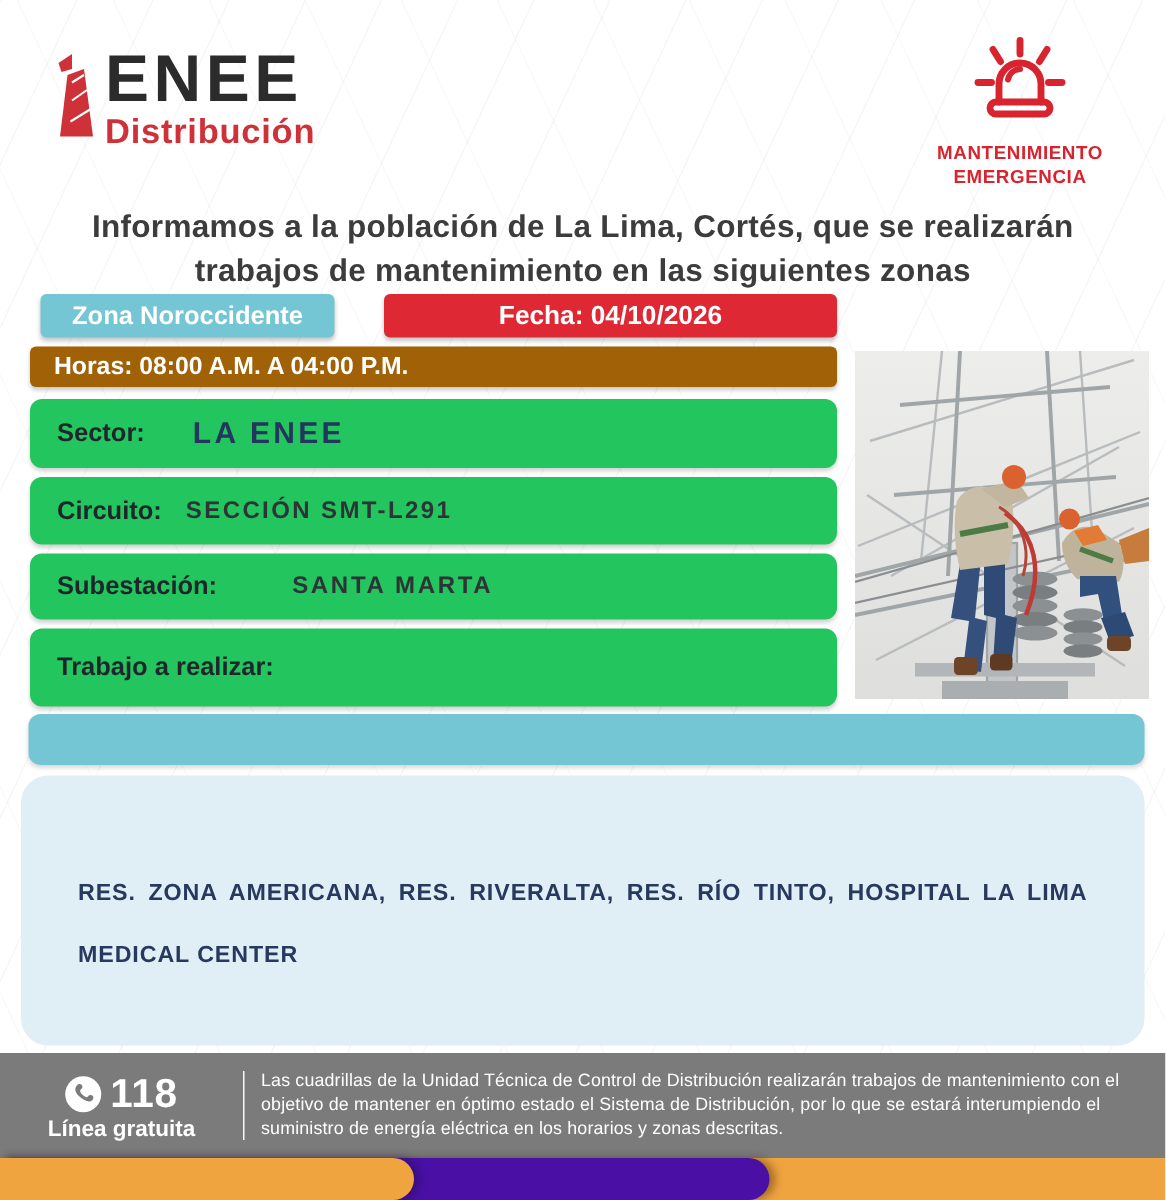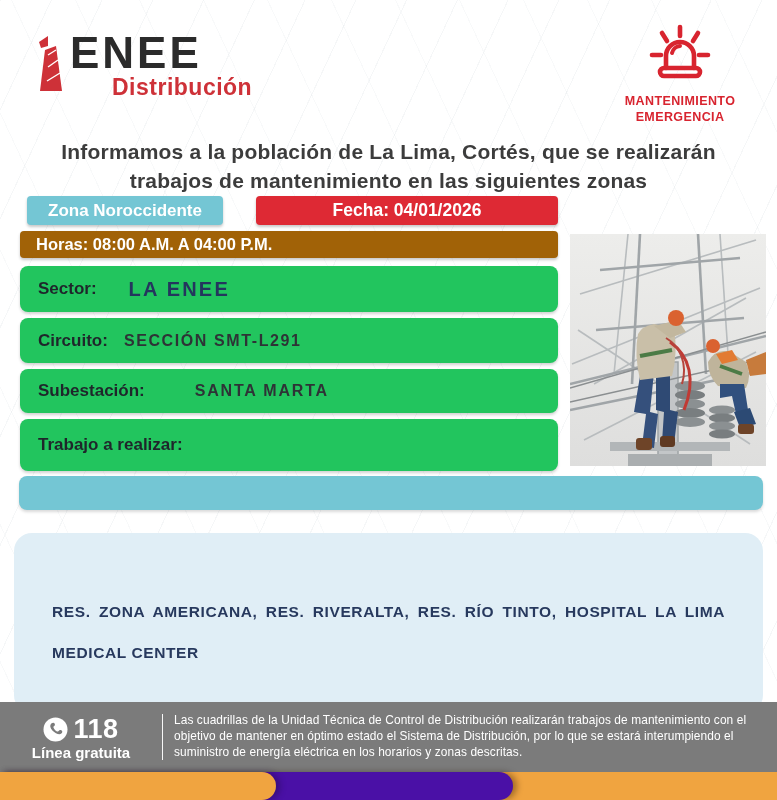--- a/index.html
+++ b/index.html
@@ -18,21 +18,21 @@
       repeating-linear-gradient(115deg, rgba(160,175,185,.10) 0 1px, transparent 1px 46px),
       repeating-linear-gradient(65deg, rgba(160,175,185,.07) 0 1px, transparent 1px 58px);
     pointer-events: none;
   }
   .page { position: absolute; inset: 0; }
 
   
   .logo { position: absolute; left: 36px; top: 33px; display: flex; align-items: flex-start; }
   .logo-tower { width: 30px; height: 60px; margin-right: 4px; }
   .logo-name { font-size: 44px; font-weight: 800; letter-spacing: 3px; color: #2b2b2b; line-height: .92; }
-  .logo-sub  { font-size: 23px; font-weight: 800; color: #ce3138; letter-spacing: .5px; margin-top: 1px; margin-left: 42px; }
+  .logo-sub  { font-size: 23px; font-weight: 800; color: #ce3138; letter-spacing: .5px; margin-top: 1px; }
 
   .emergency { position: absolute; right: 26px; top: 24px; width: 142px; text-align: center; }
   .siren { width: 66px; height: 60px; }
   .emergency-text { margin-top: 5px; font-size: 12.5px; font-weight: 700; color: #d8242f; letter-spacing: .4px; line-height: 1.3; }
 
   
   .headline {
     position: absolute; top: 138px; left: 50%; transform: translateX(-50%);
     width: 726px; text-align: center;
     font-size: 21px; font-weight: 800; color: #3c3c3c; line-height: 1.38; letter-spacing: .2px;
@@ -76,21 +76,21 @@
     position: absolute; left: 19px; top: 476px; width: 744px; height: 34px;
     background: #74c6d4; border-radius: 8px; box-shadow: 0 2px 3px rgba(0,0,0,.15);
   }
 
   
   .zones {
     position: absolute; left: 14px; top: 517px; width: 749px; height: 180px;
     background: #e0eef6; border-radius: 18px;
     padding: 58px 38px 0 38px;
     color: #27395e; font-size: 15.5px; font-weight: 700;
-    letter-spacing: .6px; line-height: 2.65; text-align: justify; margin-top: 16px;
+    letter-spacing: .6px; line-height: 2.65; text-align: justify;
   }
 
   
   .footer {
     position: absolute; left: 0; top: 702px; width: 777px; height: 70px;
     background: #7b7b7b; display: flex; align-items: center;
   }
   .phone-block { width: 162px; text-align: center; color: #fff; }
   .phone-row { display: flex; align-items: center; justify-content: center; gap: 5px; }
   .phone-number { font-size: 27px; font-weight: 800; letter-spacing: .5px; }
@@ -146,21 +146,21 @@
     </svg>
     <div class="emergency-text">
       <span>MANTENIMIENTO</span><br>
       <span>EMERGENCIA</span>
     </div>
   </div>
 
   <div class="headline">Informamos a la población de La Lima, Cortés, que se realizarán trabajos de mantenimiento en las siguientes zonas</div>
 
   <div class="chip chip-zone">Zona Noroccidente</div>
-  <div class="chip chip-date">Fecha: 04/01/2026</div>
+  <div class="chip chip-date">Fecha: 04/10/2026</div>
   <div class="chip bar-hours">Horas: 08:00 A.M. A 04:00 P.M.</div>
 
   <div class="row row-1">
     <span class="label">Sector:</span>
     <span class="value">LA ENEE</span>
   </div>
   <div class="row row-2">
     <span class="label">Circuito:</span>
     <span class="value">SECCIÓN SMT-L291</span>
   </div>

